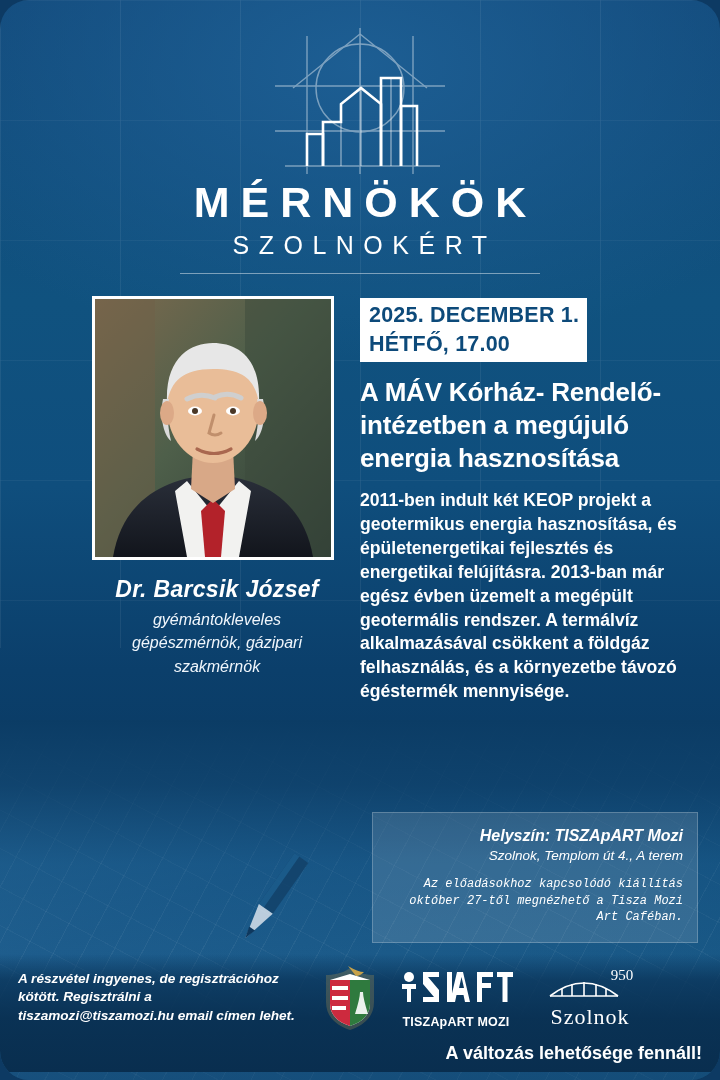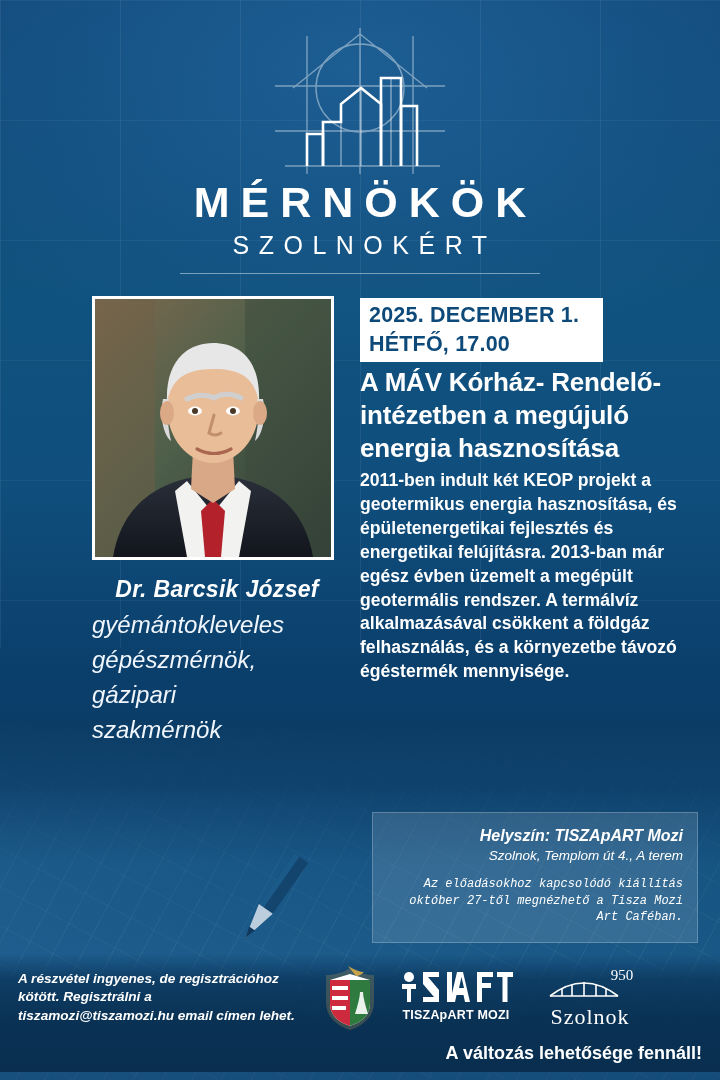--- a/index.html
+++ b/index.html
@@ -12,20 +12,21 @@
   }
   .poster {
     position: relative;
     width: 720px;
     height: 1080px;
     overflow: hidden;
     background:
       radial-gradient(ellipse 700px 420px at 50% 6%, #1d5e93 0%, rgba(29,94,147,0) 70%),
       linear-gradient(180deg, #12497a 0%, #10527f 28%, #0f4e7d 45%, #0b3f6b 62%, #0a3a63 74%, #0a3459 100%);
     color: #ffffff;
+    border-radius: 29px;
   }
   
   .blueprint-lines {
     position: absolute;
     inset: 0 0 40% 0;
     opacity: 0.13;
     background-image:
       linear-gradient(to right, rgba(255,255,255,0.5) 1px, transparent 1px),
       linear-gradient(to bottom, rgba(255,255,255,0.35) 1px, transparent 1px);
     background-size: 120px 120px, 120px 120px;
@@ -115,52 +116,52 @@
   .portrait svg { display: block; width: 100%; height: 100%; }
   .speaker-name {
     text-align: center;
     font-style: italic;
     font-size: 23px;
     font-weight: bold;
     margin-top: 16px;
     letter-spacing: 0.3px;
   }
   .speaker-role {
-    text-align: left;
+    text-align: center;
     font-style: italic;
-    font-size: 24px;
+    font-size: 16px;
     line-height: 1.45;
     margin-top: 5px;
     color: #f0f6fc;
   }
 
   .right-col { flex: 1; padding-top: 2px; }
   .date-badge {
     display: inline-block;
     background: #ffffff;
     color: #0d4a7a;
     font-weight: bold;
     font-size: 21.5px;
     line-height: 1.32;
-    padding: 3px 24px 4px 9px;
+    padding: 3px 8px 4px 9px;
     letter-spacing: 0.2px;
   }
   .date-badge .line2 { display: block; }
   .talk-title {
     font-size: 26px;
     font-weight: bold;
     line-height: 1.27;
-    margin-top: 4px;
+    margin-top: 14px;
     letter-spacing: -0.2px;
   }
   .talk-body {
     font-size: 17.6px;
     font-weight: bold;
     line-height: 1.36;
-    margin-top: 4px;
+    margin-top: 14px;
     color: #ffffff;
   }
 
   
   .venue-box {
     position: absolute;
     right: 22px;
     top: 812px;
     width: 296px;
     background: rgba(255,255,255,0.13);
@@ -201,21 +202,21 @@
     line-height: 1.35;
     width: 290px;
     padding-top: 6px;
   }
   .coa { width: 64px; flex: none; display: flex; justify-content: center; padding-top: 2px; }
   .logo-mozi { width: 128px; flex: none; text-align: center; padding-top: 6px; }
   .mozi-label {
     font-size: 12.5px;
     font-weight: bold;
     letter-spacing: 0.2px;
-    margin-top: 0;
+    margin-top: 7px;
   }
   .logo-szolnok { width: 120px; flex: none; text-align: center; padding-top: 2px; }
   .szolnok-word {
     font-family: "Liberation Serif", serif;
     font-size: 22px;
     letter-spacing: 1px;
     margin-top: -2px;
   }
   .tagline {
     position: absolute;

